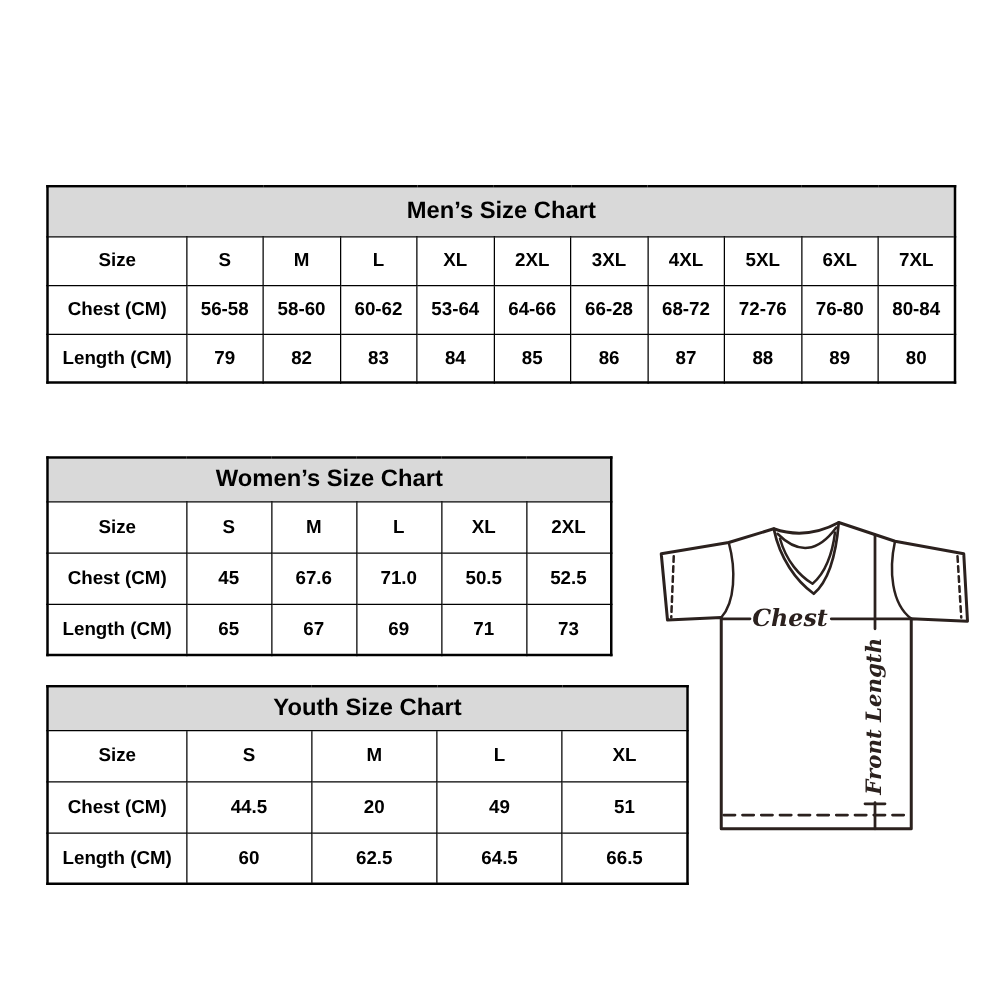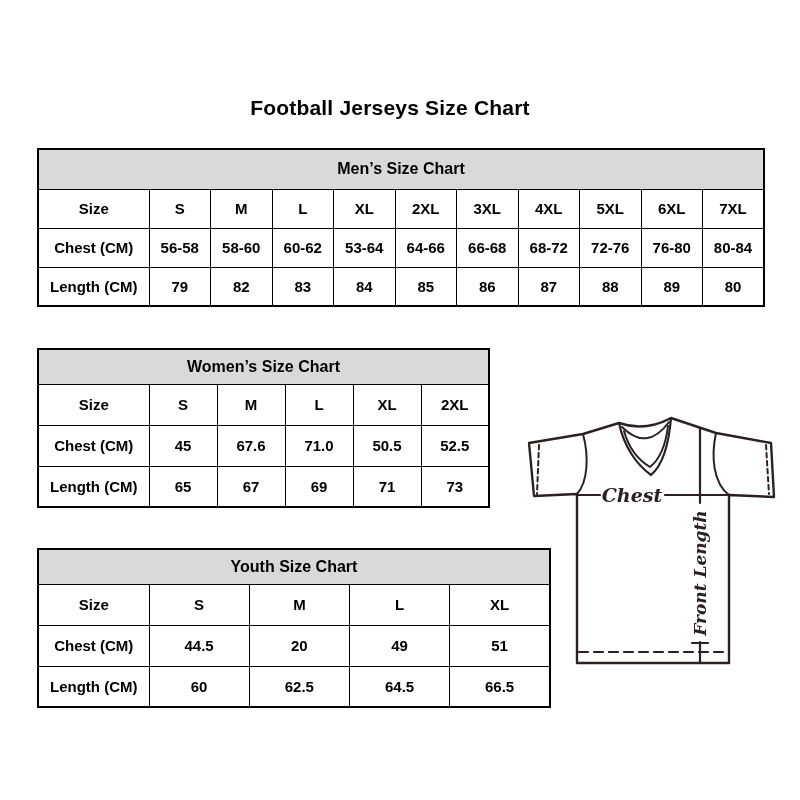--- a/index.html
+++ b/index.html
@@ -15,48 +15,47 @@
   table {
     position:absolute; border-collapse:collapse; table-layout:fixed; background:#fff;
     border:2.5px solid var(--border,#000);
   }
   th, td {
     border:1.6px solid var(--border,#000);
     font-weight:700; font-size:15px; text-align:center; vertical-align:middle;
     padding:0; color:var(--text,#000); overflow:hidden; white-space:nowrap;
   }
   .tbl-title {
-    background:var(--header-bg,#d9d9d9); font-size:16px;
+    background:var(--header-bg,#d9d9d9); font-size:19px;
   }
   col.label-col { width:111px; }
 
   #mens   { left:37px; top:148px; width:728px; }
   #mens .tbl-title { height:40px; }
   #mens tbody th, #mens tbody td { height:39px; }
 
-  #womens { left:37px; top:348px; width:453px; }
+  #womens { left:37px; top:365px; width:453px; }
   #youth  { left:37px; top:548px; width:514px; }
   #womens .tbl-title, #youth .tbl-title { height:35px; }
   #womens tbody th, #womens tbody td,
   #youth  tbody th, #youth  tbody td { height:41px; }
 
   .jersey-figure { position:absolute; left:520px; top:404px; width:272px; height:263px; }
   .jersey-figure svg { display:block; width:272px; height:263px; }
   .jersey-stroke { fill:none; stroke:var(--diagram-line,#2b211e); stroke-linejoin:round; stroke-linecap:round; }
   .diagram-text {
     font-family:"DejaVu Serif", serif; font-style:italic; font-weight:700;
     fill:var(--diagram-line,#2b211e);
   }
 </style>
 </head>
 <body>
 
 <div class="page">
 
-  <h1 class="page-title">Football Jerseys Size Chart</h1>
 
   <table id="mens">
     <colgroup>
         <col class="label-col">
         <col span="10">
       </colgroup>
     <thead>
       <tr>
         <th class="tbl-title" colspan="11">Men’s Size Chart</th>
       </tr>
@@ -75,21 +74,21 @@
           <td>6XL</td>
           <td>7XL</td>
         </tr>
         <tr>
           <th>Chest (CM)</th>
           <td>56-58</td>
           <td>58-60</td>
           <td>60-62</td>
           <td>53-64</td>
           <td>64-66</td>
-          <td>66-68</td>
+          <td>66-28</td>
           <td>68-72</td>
           <td>72-76</td>
           <td>76-80</td>
           <td>80-84</td>
         </tr>
         <tr>
           <th>Length (CM)</th>
           <td>79</td>
           <td>82</td>
           <td>83</td>

